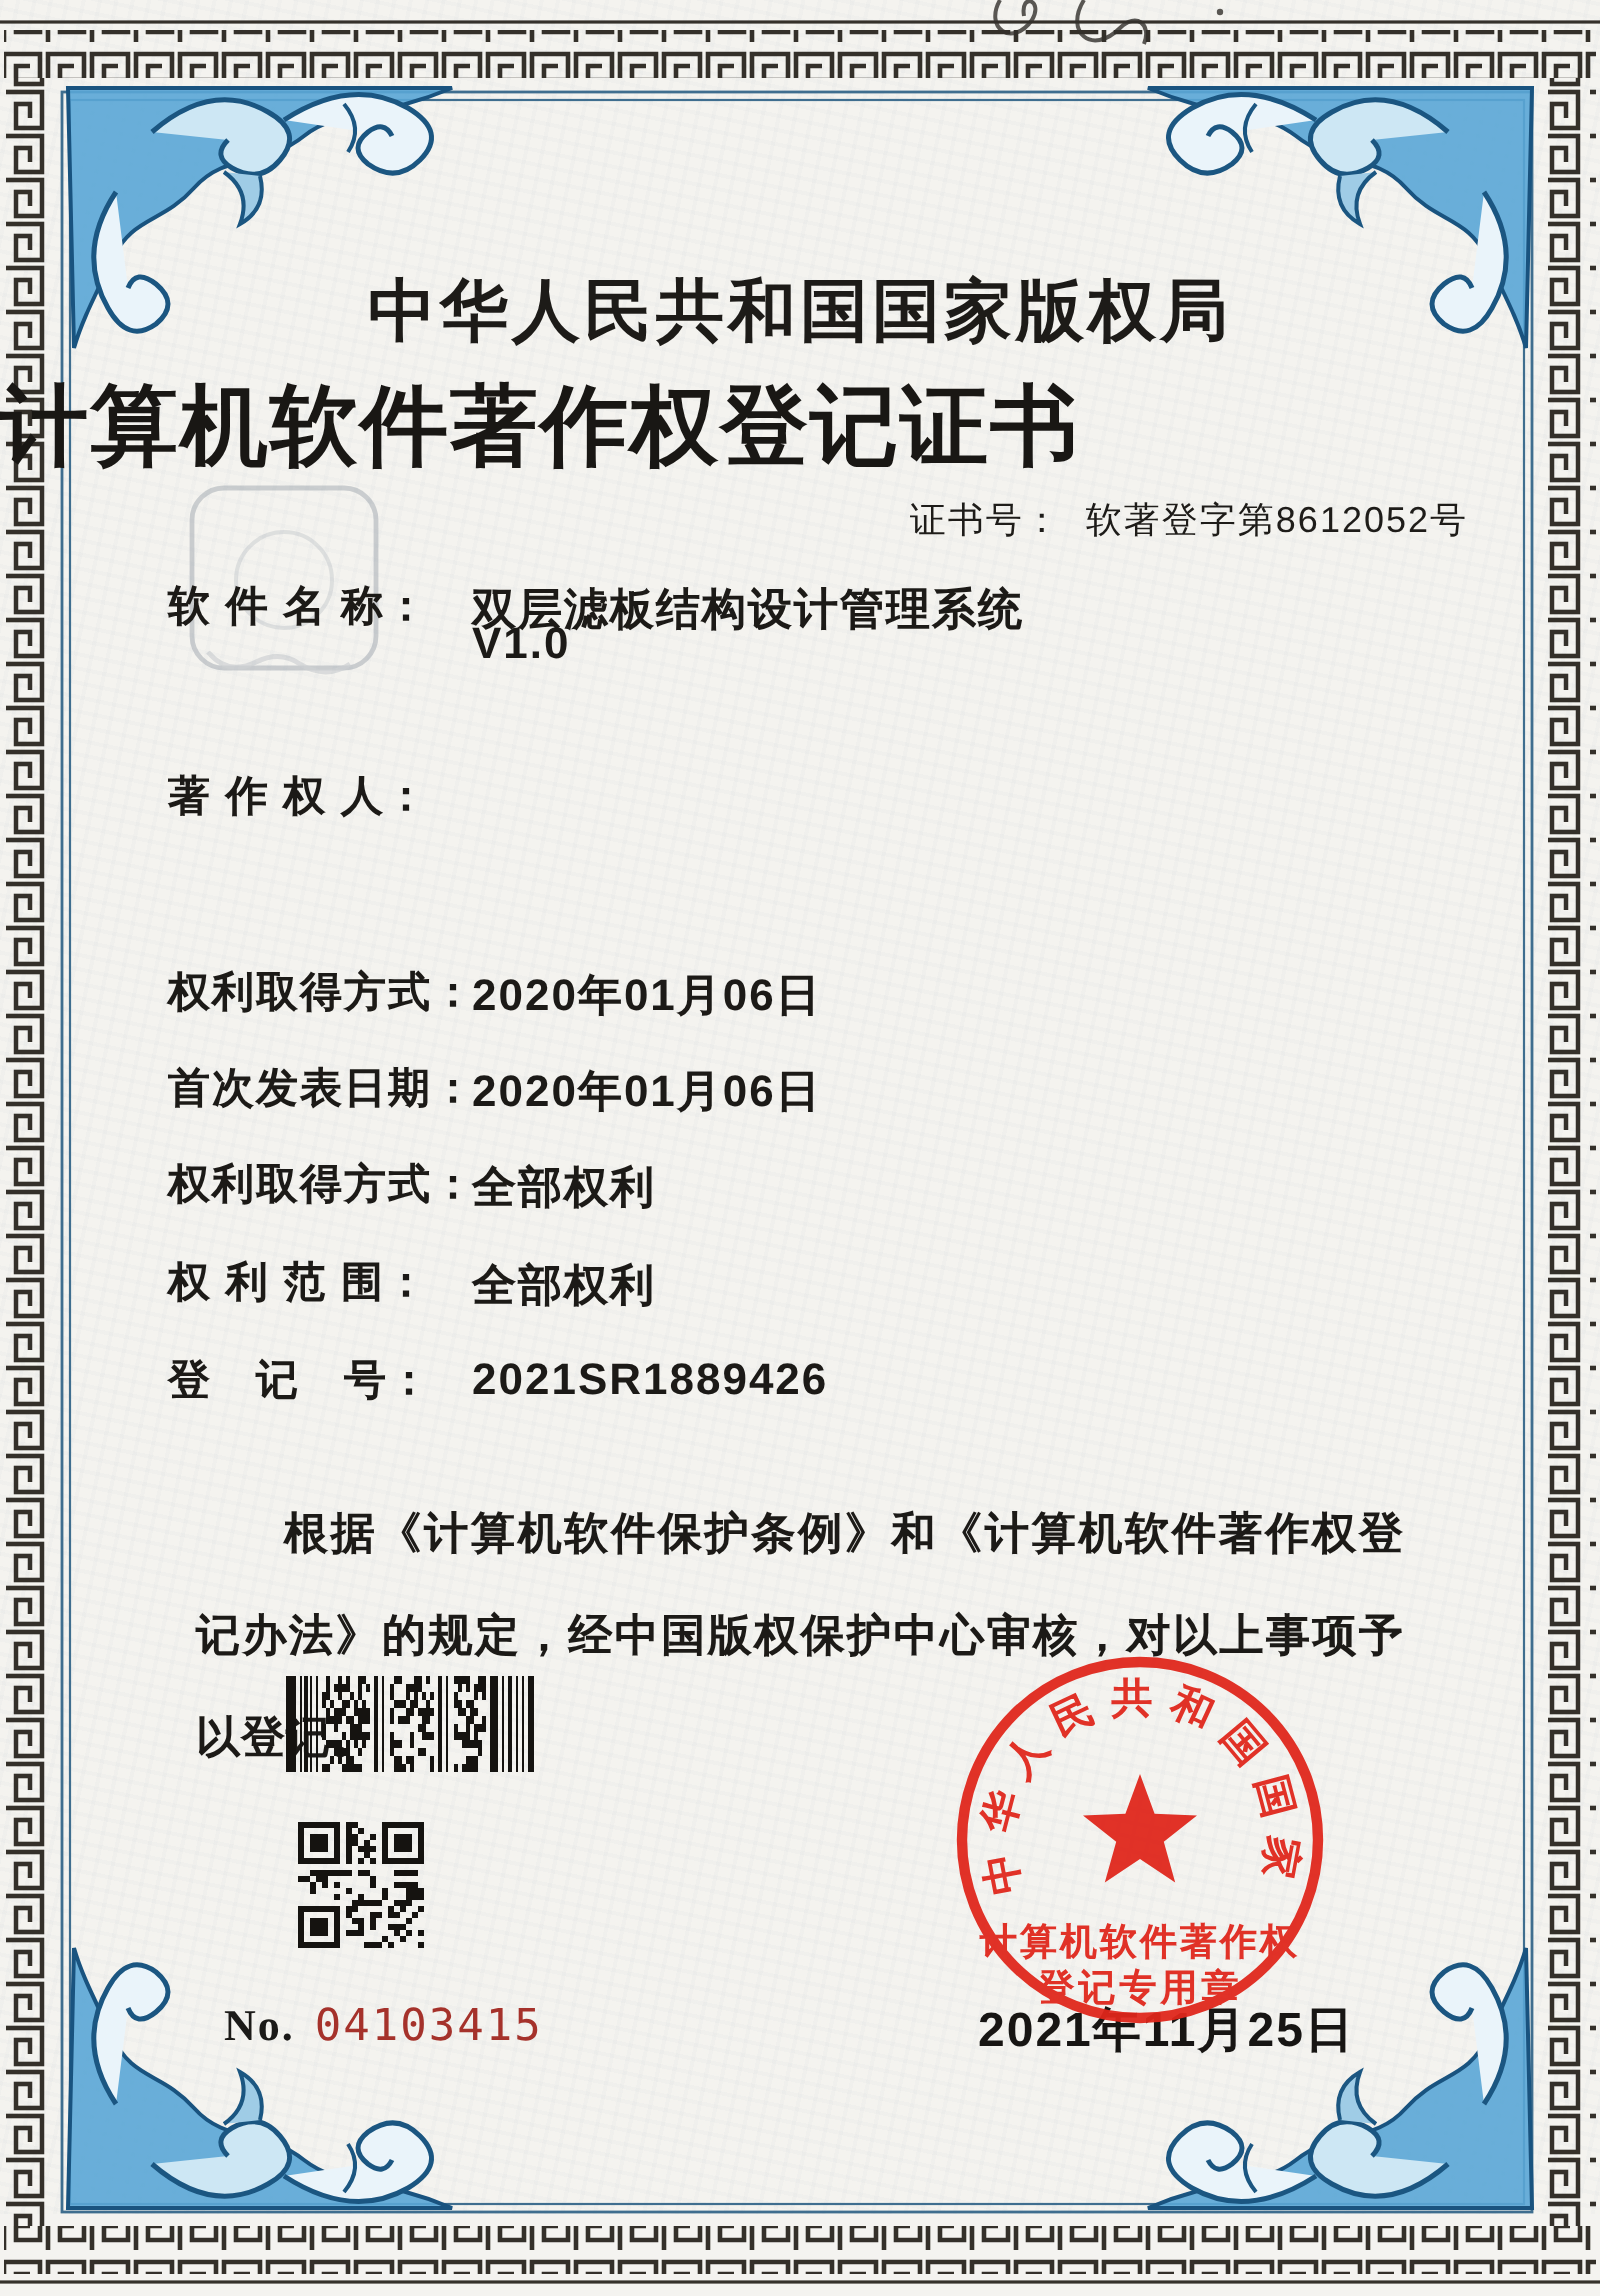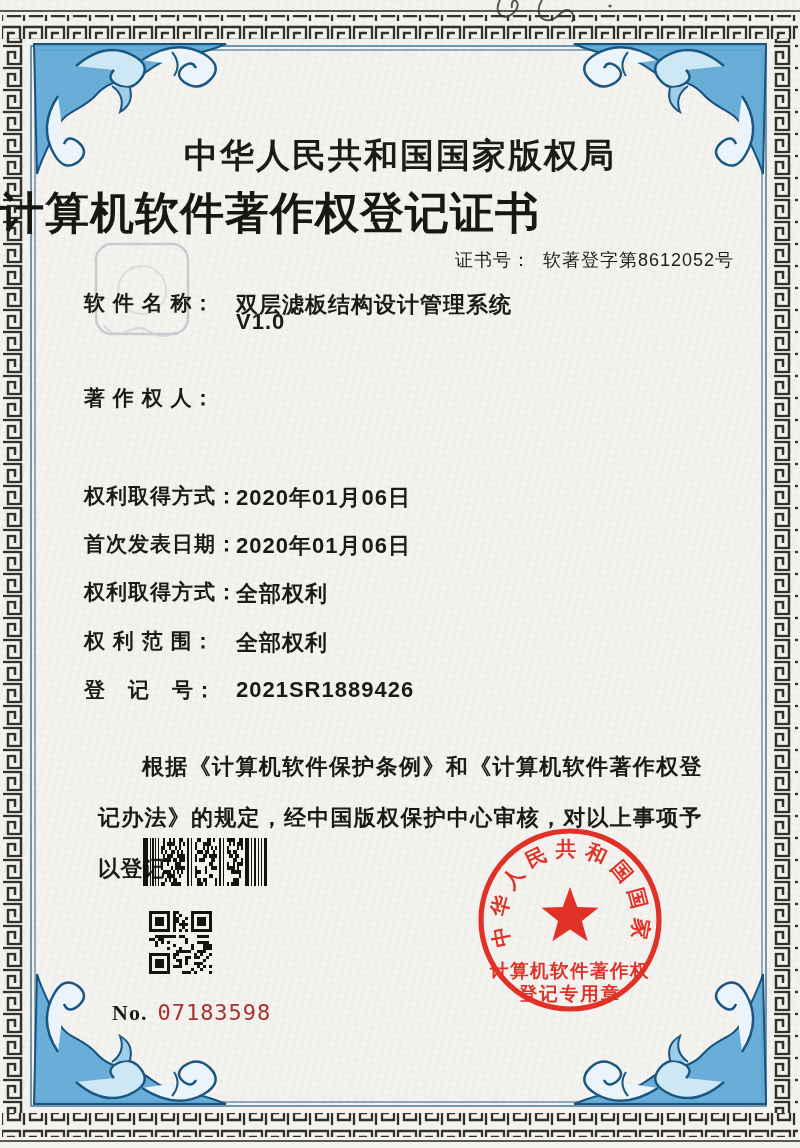--- a/index.html
+++ b/index.html
@@ -464,23 +464,24 @@
         <rect x="42" y="57" width="3" height="3" fill="#151310"></rect>
         <rect x="51" y="57" width="3" height="3" fill="#151310"></rect>
         <rect x="33" y="60" width="3" height="3" fill="#151310"></rect>
         <rect x="36" y="60" width="3" height="3" fill="#151310"></rect>
         <rect x="39" y="60" width="3" height="3" fill="#151310"></rect>
         <rect x="45" y="60" width="3" height="3" fill="#151310"></rect>
         <rect x="60" y="60" width="3" height="3" fill="#151310"></rect>
       </svg>
 
     <div class="serial">
-      <span>No.</span><span class="num">07183598</span>
-    </div>
-
+      <span>No.</span><span class="num">04103415</span>
+    </div>
+
+    <div class="seal-date">2021年11月25日</div>
   </div>
 
   <svg class="seal-svg" width="212" height="212" viewBox="0 0 212 212">
     <circle cx="106" cy="99" r="89" fill="none" stroke="#e0261b" stroke-width="5.2"></circle>
     <path id="sealArc" d="M48,126 A64,64 0 1 1 164,126" fill="none"></path>
     <text font-family="Liberation Sans, DejaVu Sans, sans-serif" font-size="20.5" font-weight="bold" fill="#e0261b" letter-spacing="7.5">
       <textPath href="#sealArc" startOffset="2">中华人民共和国国家版权局</textPath>
     </text>
     <polygon fill="#e0261b" points="106,66 113.3,85.9 134.5,86.7 117.9,99.9 123.6,120.3 106,108.5 88.4,120.3 94.1,99.9 77.5,86.7 98.7,85.9"></polygon>
     <text x="106" y="156" text-anchor="middle" font-family="Liberation Sans, DejaVu Sans, sans-serif" font-size="18.5" font-weight="bold" fill="#e0261b" letter-spacing="1.5">计算机软件著作权</text>

